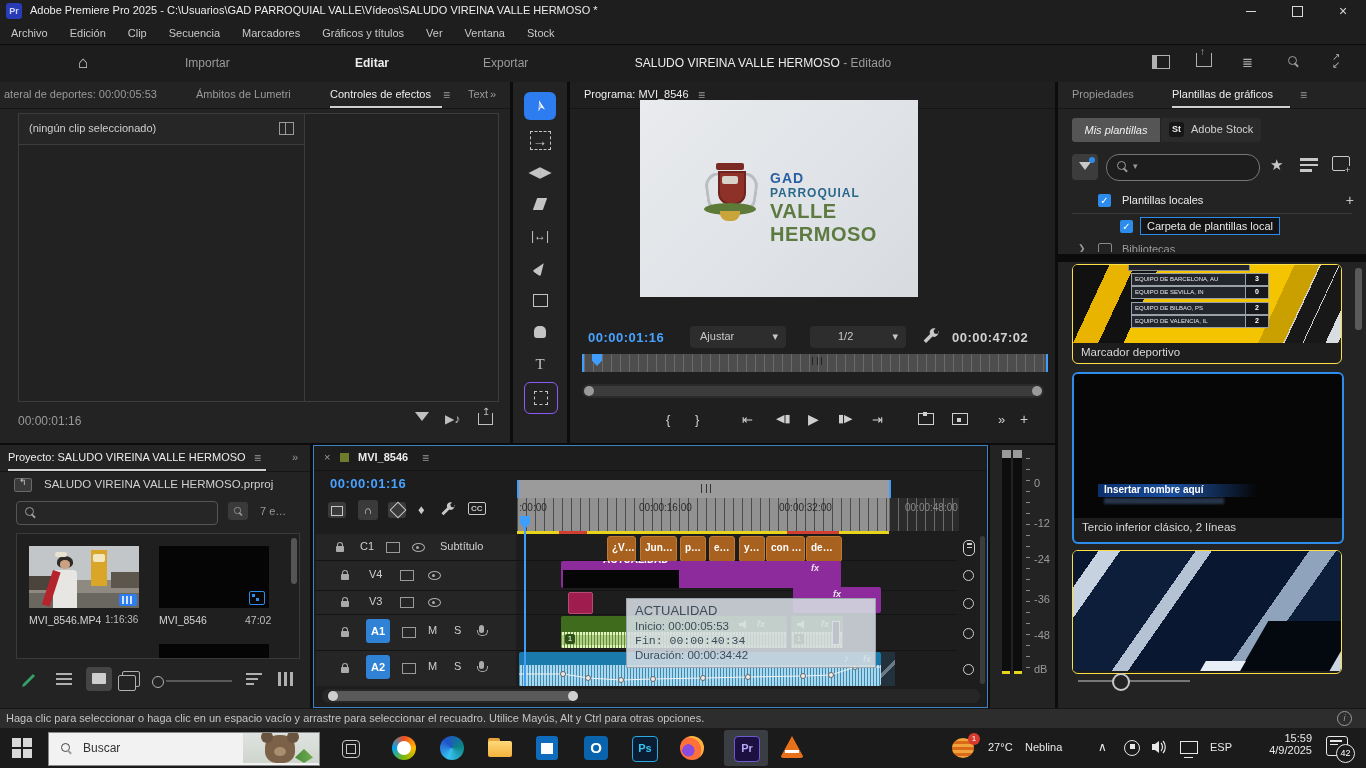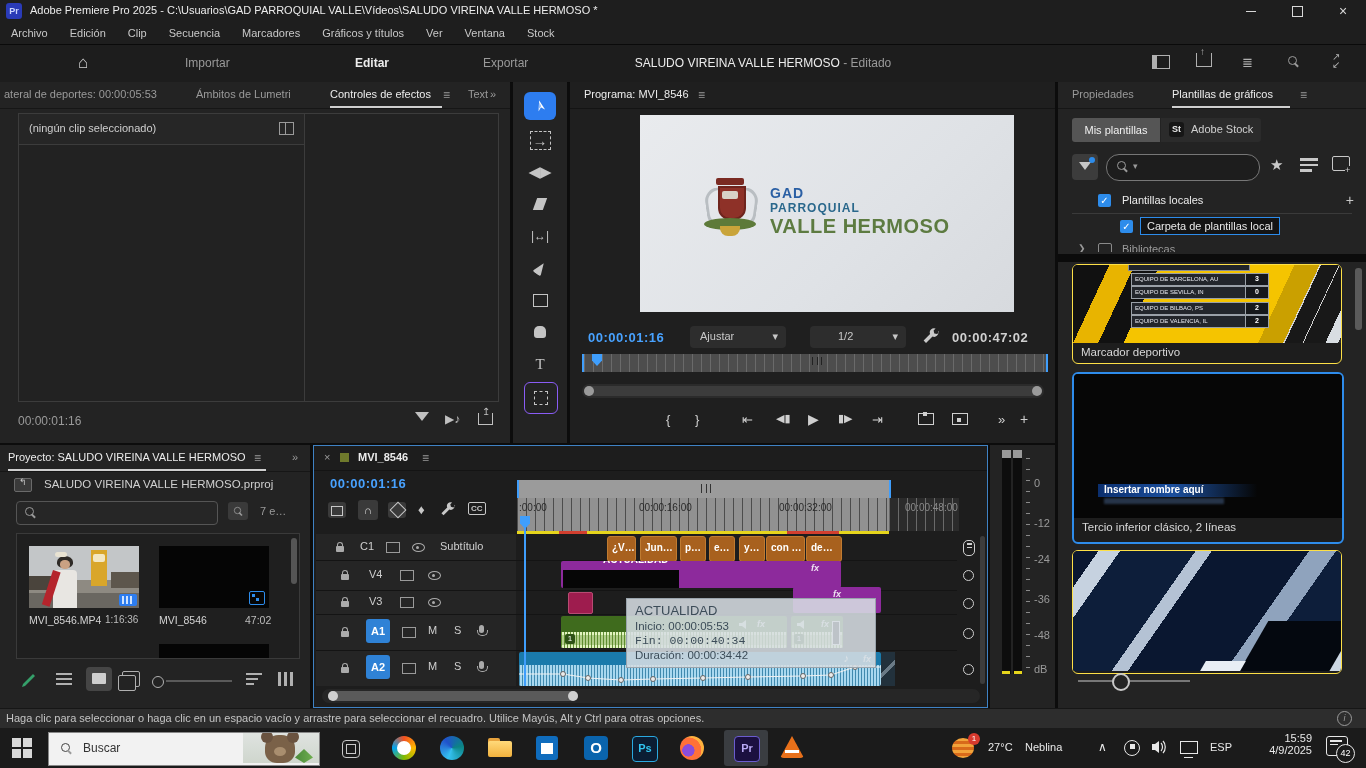--- a/index.html
+++ b/index.html
@@ -153,21 +153,21 @@
         <span style="display:inline-block;width:12px;height:12px;border:1px dashed #c4c4c4;"></span>
       </div>
   </div>
 
   <div class="panel" style="left:570px;top:82px;width:485px;height:361px;background:#1f1f1f;">
     <div class="p" style="left:0;top:0;width:485px;height:26px;border-bottom:1px solid #141414;">
       <span class="p bright nw" style="left:14px;top:6px;">Programa: MVI_8546</span>
       <span class="p hamb" style="left:128px;top:6px;">≡</span>
     </div>
 
-    <div class="p" style="left:70px;top:33px;width:374px;height:197px;background:linear-gradient(135deg,#e9ebee 0%,#dfe2e6 60%,#d7dade 100%);">
+    <div class="p" style="left:70px;top:18px;width:278px;height:197px;background:linear-gradient(135deg,#e9ebee 0%,#dfe2e6 60%,#d7dade 100%);">
 
       <div class="p" style="left:62px;top:65px;width:56px;height:66px;">
         <div class="p" style="left:4px;top:8px;width:12px;height:34px;border:3px solid #b9bec2;border-right:none;border-radius:14px 0 0 14px;transform:rotate(-8deg);"></div>
         <div class="p" style="left:40px;top:8px;width:12px;height:34px;border:3px solid #b9bec2;border-left:none;border-radius:0 14px 14px 0;transform:rotate(8deg);"></div>
         <div class="p" style="left:16px;top:6px;width:24px;height:30px;background:#8e3128;border:2px solid #6e241d;border-radius:0 0 12px 12px;"></div>
         <div class="p" style="left:20px;top:11px;width:16px;height:8px;background:#d8d3c8;border-radius:2px;"></div>
         <div class="p" style="left:14px;top:-2px;width:28px;height:7px;background:#7a2a22;border-radius:2px;"></div>
         <div class="p" style="left:2px;top:38px;width:52px;height:12px;background:#5d7a39;border-radius:50%;"></div>
         <div class="p" style="left:18px;top:46px;width:20px;height:10px;background:#c9a43a;border-radius:0 0 8px 8px;"></div>
       </div>
@@ -485,21 +485,21 @@
     <span class="p dim" style="left:44px;top:218px;">dB</span>
   </div>
 
   <div class="panel" style="left:1058px;top:82px;width:308px;height:626px;">
     <div class="p" style="left:0;top:0;width:308px;height:26px;border-bottom:1px solid #161616;">
       <span class="p dim nw" style="left:14px;top:6px;">Propiedades</span>
       <span class="p bright nw" style="left:114px;top:6px;">Plantillas de gráficos</span>
       <div class="tab-underline" style="left:114px;top:24px;width:118px;background:#cfcfcf;"></div>
       <span class="p hamb" style="left:242px;top:6px;">≡</span>
     </div>
-    <div class="p" style="left:14px;top:36px;width:88px;height:24px;background:#555;border-radius:3px 0 0 3px;text-align:center;line-height:24px;color:#f0f0f0;">Mis plantillas</div>
+    <div class="p" style="left:14px;top:36px;width:88px;height:24px;background:#555;border-radius:3px 0 0 3px;text-align:center;line-height:24px;color:#f0f0f0;font-style:italic;">Mis plantillas</div>
     <div class="p" style="left:103px;top:36px;width:100px;height:24px;background:#2b2b2b;border-radius:0 3px 3px 0;">
       <span class="p" style="left:8px;top:4px;width:15px;height:15px;background:#161616;border-radius:3px;color:#e8e8e8;font-size:9px;font-weight:bold;text-align:center;line-height:15px;">St</span>
       <span class="p" style="left:30px;top:5px;color:#d0d0d0;">Adobe Stock</span>
     </div>
     <div class="p" style="left:14px;top:72px;width:26px;height:26px;background:#3c3c3c;border-radius:4px;">
       <span class="p" style="left:7px;top:8px;width:0;height:0;border-left:6px solid transparent;border-right:6px solid transparent;border-top:8px solid #c8c8c8;"></span>
       <span class="p" style="right:3px;top:3px;width:6px;height:6px;background:#2d8ceb;border-radius:50%;"></span>
     </div>
     <div class="p" style="left:48px;top:72px;width:152px;height:25px;background:#1d1d1d;border:1px solid #777;border-radius:13px;">
       <span class="search-ic" style="margin:6px 0 0 10px;"></span>

